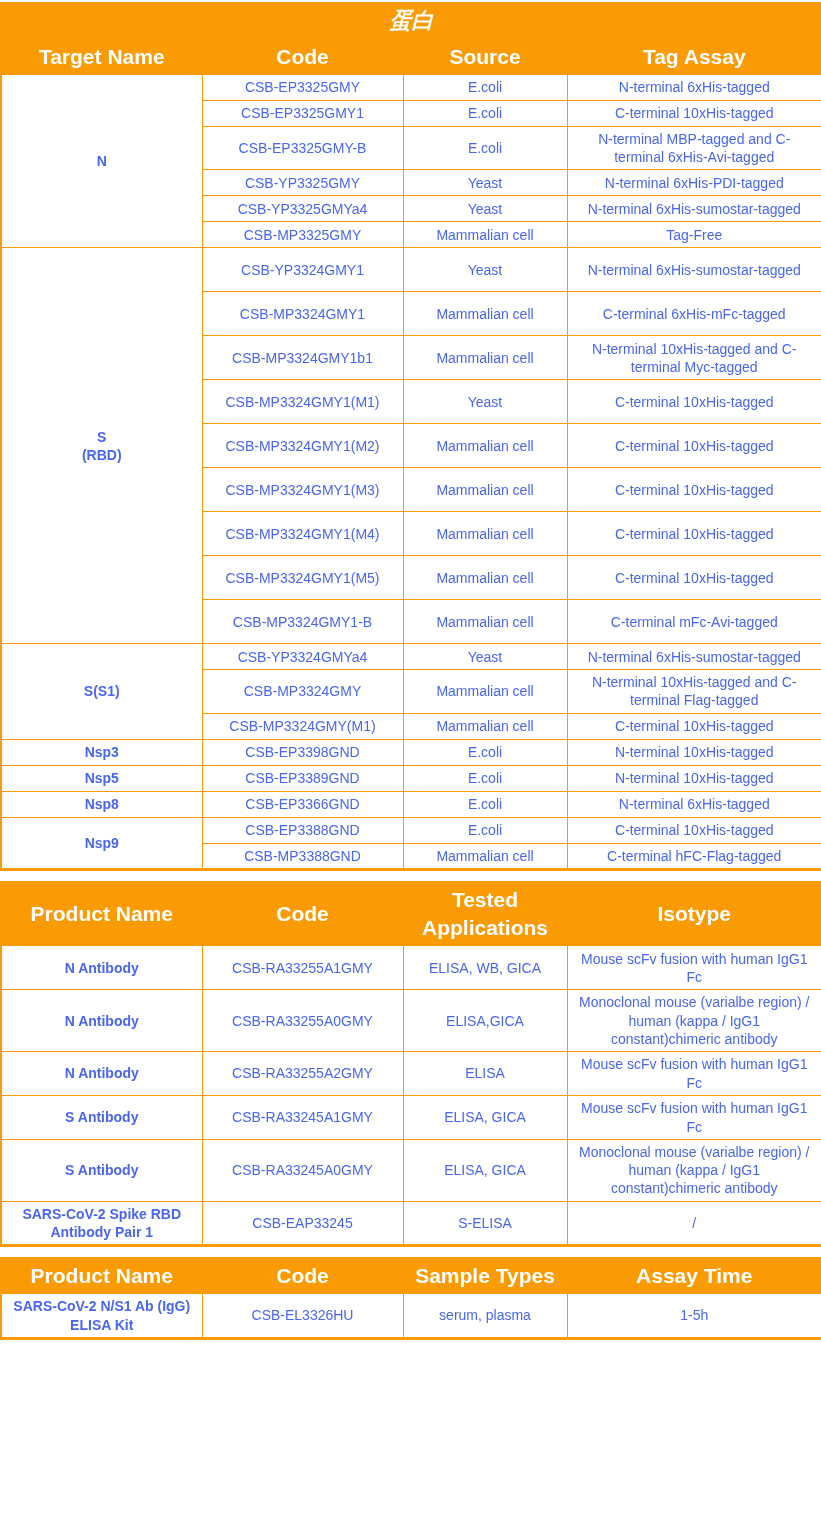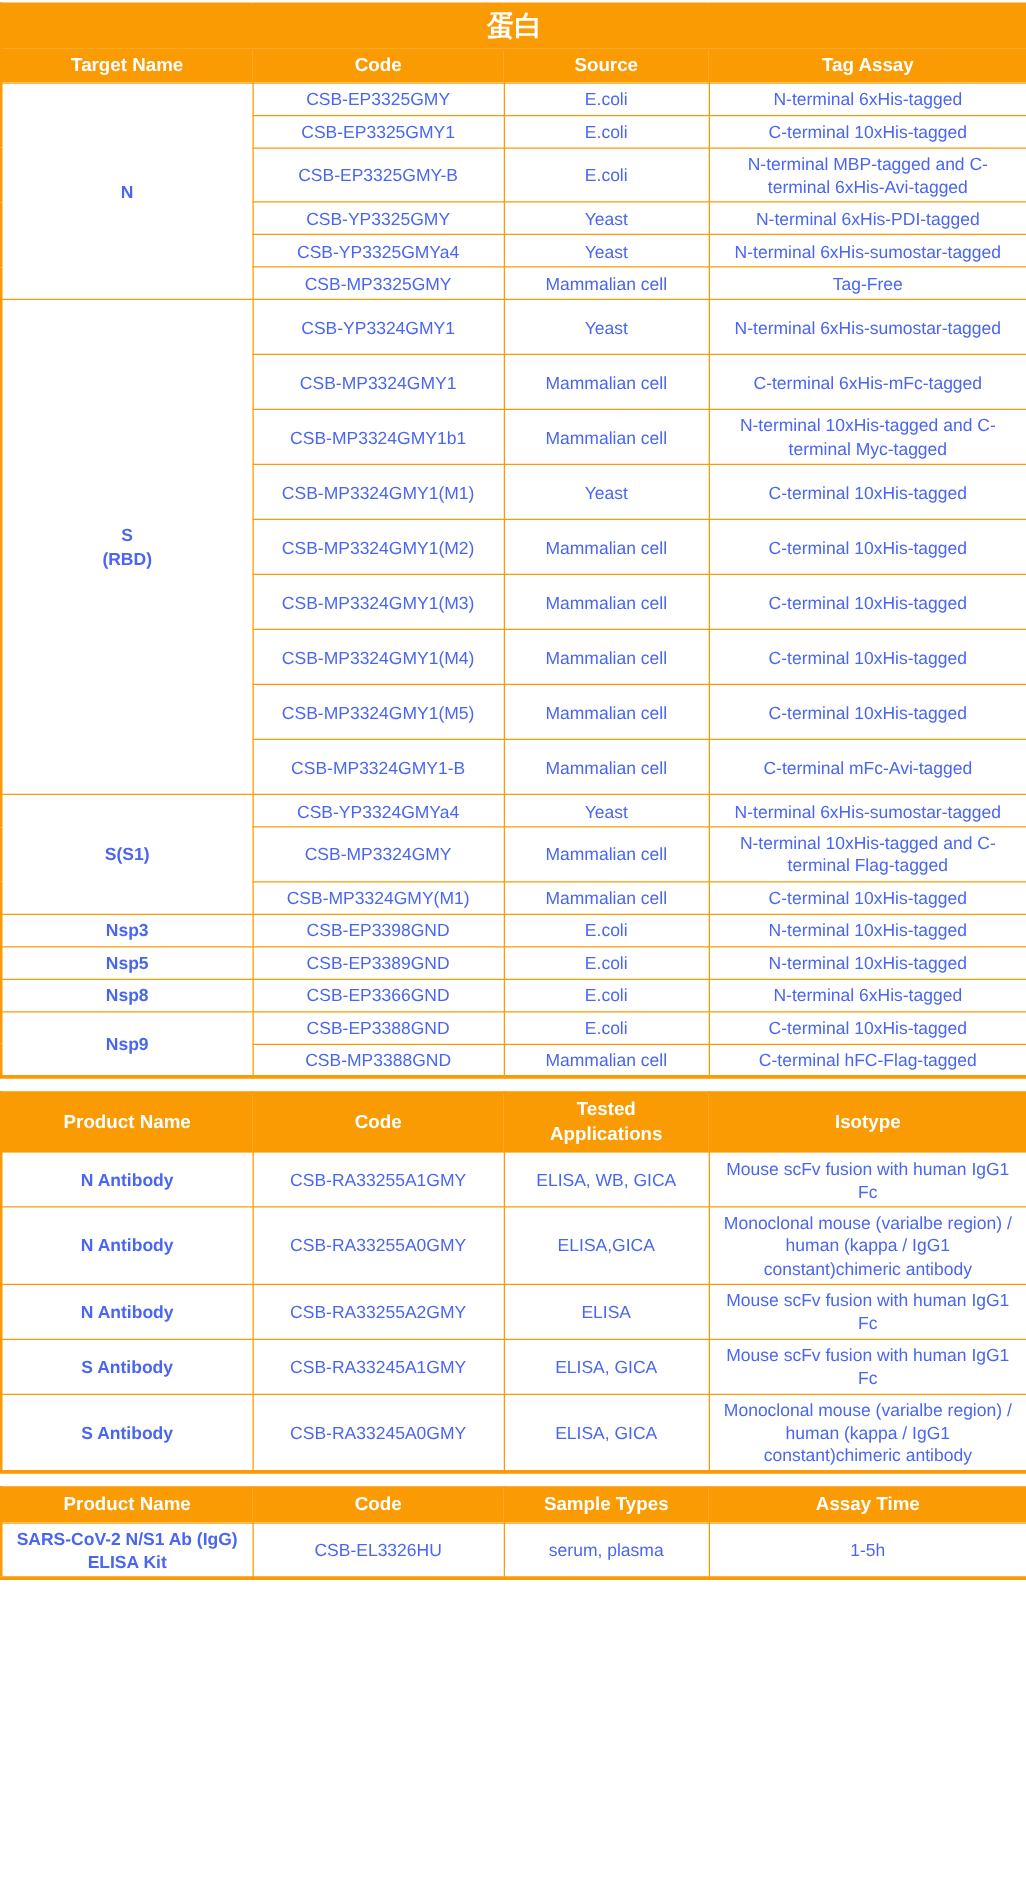--- a/index.html
+++ b/index.html
@@ -27,26 +27,27 @@
     text-align:center;
     vertical-align:middle;
   }
   tr.title-row th{
     background:var(--orange);
     color:#ffffff;
     font-weight:bold;
     font-size:22px;
     height:36px;
     padding:2px;
+    font-style:italic;
   }
   tr.col-head th{
     background:var(--orange);
     color:#ffffff;
     font-weight:bold;
-    font-size:15px;
+    font-size:21px;
     height:26px;
     padding:3px 4px;
     white-space:pre-line;
     line-height:1.35;
   }
   tr.col-head.tall-head th{height:48px;}
   td{
     color:var(--blue);
     font-size:14px;
     padding:3px 8px;
@@ -251,20 +252,26 @@
           <td>CSB-RA33245A1GMY</td>
           <td>ELISA, GICA</td>
           <td>Mouse scFv fusion with human IgG1 Fc</td>
         </tr>
         <tr>
           <td class="pname">S Antibody</td>
           <td>CSB-RA33245A0GMY</td>
           <td>ELISA, GICA</td>
           <td>Monoclonal mouse (varialbe region) / human (kappa / IgG1 constant)chimeric antibody</td>
         </tr>
+        <tr>
+          <td class="pname">SARS-CoV-2 Spike RBD Antibody Pair 1</td>
+          <td>CSB-EAP33245</td>
+          <td>S-ELISA</td>
+          <td>/</td>
+        </tr>
       </tbody>
   </table>
 
   <table class="flat spaced">
     <colgroup>
       <col style="width:201px">
         <col style="width:201px">
         <col style="width:164px">
         <col style="width:255px">
     </colgroup>

